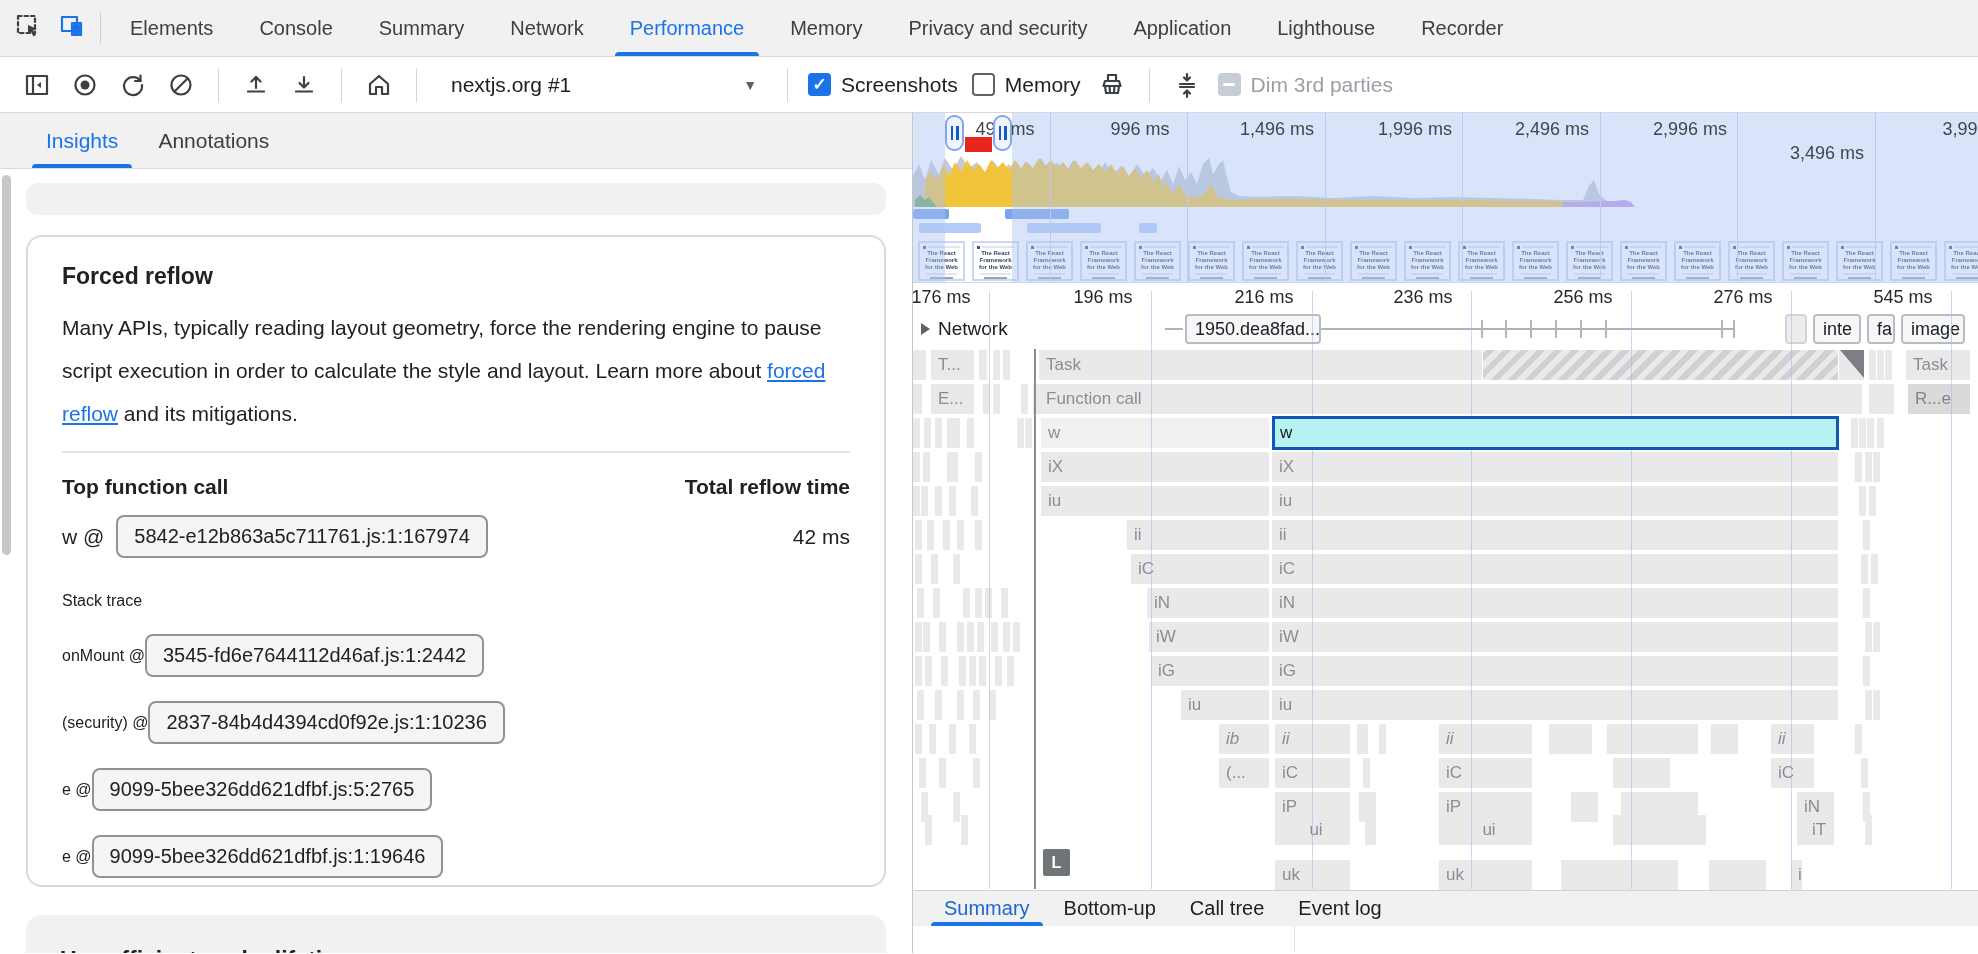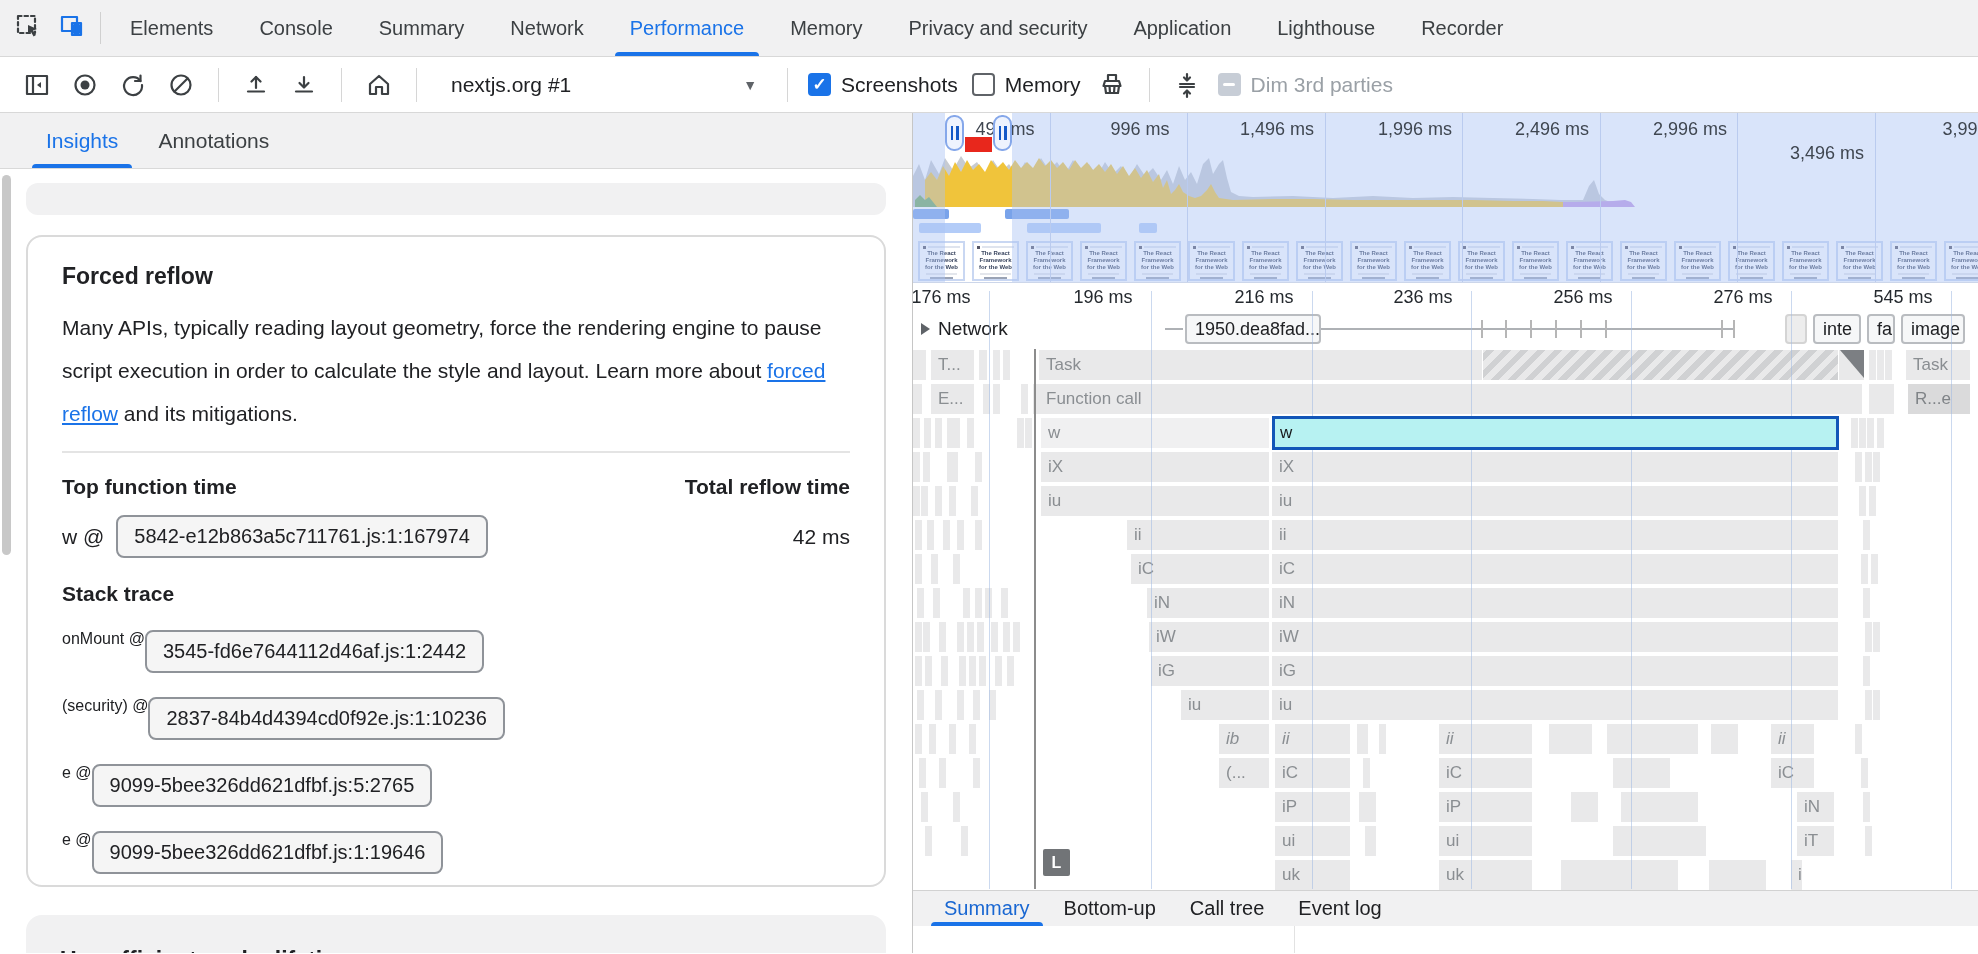--- a/index.html
+++ b/index.html
@@ -56,22 +56,22 @@
   .fr-desc { margin-top:16px; font-size:21px; line-height:43px; color:#202124; max-width:810px; }
   .fr-link { color:#1a73e8; text-decoration:underline; cursor:pointer; }
   .fr-divider { border-top:2px solid #e4e4e4; margin-top:16px; }
   .fr-headrow { display:flex; justify-content:space-between; margin-top:22px;
                 font-size:21px; font-weight:bold; }
   .call-row { display:flex; align-items:center; margin-top:16px; }
   .call-row .fn { font-size:21px; margin-right:12px; white-space:nowrap; }
   .chip { display:inline-block; background:#f5f5f5; border:2px solid #8f9399; border-radius:8px;
           padding:8px 16px; font-size:20px; color:#202124; white-space:nowrap; }
   .total-val { margin-left:auto; font-size:21px; }
-  .stack-label { margin-top:24px; font-size:21px; font-weight:bold; }
-  .stack-row { display:flex; align-items:flex-start; margin-top:24px; }
+  .stack-label { margin-top:34px; font-size:16px; font-weight:normal; }
+  .stack-row { display:flex; align-items:center; margin-top:24px; }
   .gray-card { margin:28px 26px 0 26px; background:#f1f1f2; border-radius:16px;
                padding:32px 34px; height:120px; }
   .gray-card .title { font-size:23px; font-weight:bold; color:#202124; }
 
   
   .minimap { position:absolute; left:0; top:0; width:1065px; height:170px; background:#fff;
              border-bottom:1px solid #ccd6ea; overflow:hidden; }
   .mm-grid { position:absolute; top:0; bottom:0; width:1px; background:#c7d2ec; }
   .mm-label { position:absolute; top:6px; font-size:18px; color:#3f4650; transform:translateX(-50%);
               white-space:nowrap; z-index:6; }
@@ -272,21 +272,21 @@
           <div class="itab">Annotations</div>
         </div>
       <div class="left-scrollbar"></div>
       <div class="card-tail"></div>
 
       <div class="fr-card">
         <div class="fr-title">Forced reflow</div>
         <div class="fr-desc"><span>Many APIs, typically reading layout geometry, force the rendering engine to pause script execution in order to calculate the style and layout. Learn more about </span><a class="fr-link">forced reflow</a><span> and its mitigations.</span></div>
         <div class="fr-divider"></div>
         <div class="fr-headrow">
-          <span>Top function time</span>
+          <span>Top function call</span>
           <span>Total reflow time</span>
         </div>
         <div class="call-row">
           <span class="fn">w @</span>
           <span class="chip">5842-e12b863a5c711761.js:1:167974</span>
           <span class="total-val">42 ms</span>
         </div>
         <div class="stack-label">Stack trace</div>
         <div id="stack-rows">
             <div class="stack-row">
@@ -796,21 +796,21 @@
             <div class="fbar" style="left: 8px; width: 2px;"></div>
             <div class="fbar" style="left: 40px; width: 2px;"></div>
             <div class="fbar" style="left: 362px; width: 76px;">iP</div>
             <div class="fbar" style="left: 446px; width: 18px;"></div>
             <div class="fbar" style="left: 526px; width: 94px;">iP</div>
             <div class="fbar" style="left: 658px; width: 28px;"></div>
             <div class="fbar" style="left: 708px; width: 78px;"></div>
             <div class="fbar" style="left: 884px; width: 38px;">iN</div>
             <div class="fbar" style="left: 950px; width: 3px;"></div>
           </div>
-          <div class="frow" style="top: 477px;">
+          <div class="frow" style="top: 466px; text-align: center;">
             <div class="fbar" style="left: 12px; width: 2px;"></div>
             <div class="fbar" style="left: 48px; width: 2px;"></div>
             <div class="fbar" style="left: 362px; width: 76px;">ui</div>
             <div class="fbar" style="left: 452px; width: 12px;"></div>
             <div class="fbar" style="left: 526px; width: 94px;">ui</div>
             <div class="fbar" style="left: 700px; width: 94px;"></div>
             <div class="fbar" style="left: 884px; width: 38px;">iT</div>
             <div class="fbar" style="left: 952px; width: 2px;"></div>
           </div>
           <div class="frow" style="top: 511px;">

